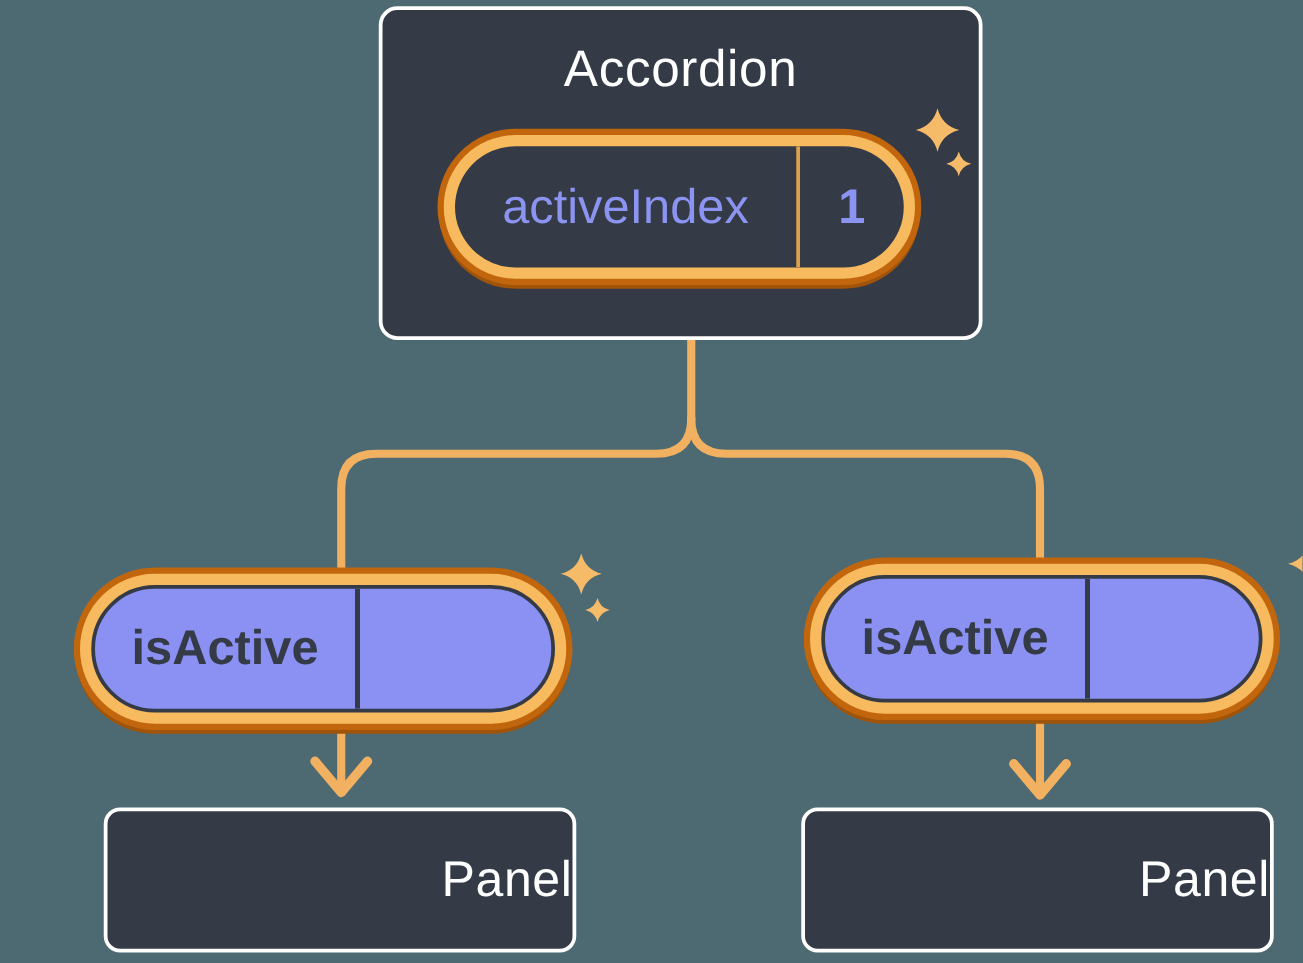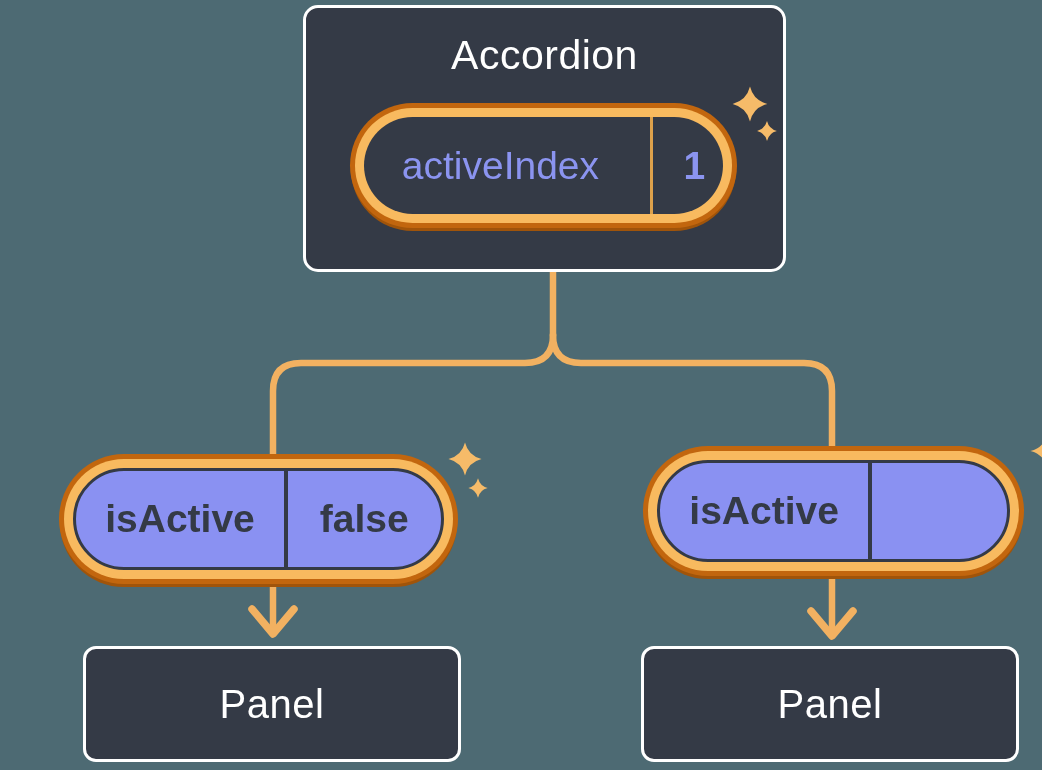--- a/index.html
+++ b/index.html
@@ -57,20 +57,21 @@
   .accordion-title {
     margin-top: 24px;
     font-size: 41px;
     font-weight: 400;
     letter-spacing: 0.5px;
   }
   .panel-node {
     top: 646px;
     width: 378px; height: 116px;
     border-radius: 13px;
+    justify-content: flex-end;
   }
   .panel-left  { left: 43px; }
   .panel-right { left: 601px; }
   .panel-title { font-size: 40px; font-weight: 400; letter-spacing: 0.5px; }
 
   
   .pill {
     position: absolute;
     border-radius: 999px;
     background: var(--ring-outer, #c2660e);
@@ -85,21 +86,20 @@
   .pill-core {
     position: absolute;
     inset: 14px;
     border-radius: 999px;
     display: flex;
     align-items: stretch;
     overflow: hidden;
   }
   .state-core {
     background: var(--node-bg, #343a46);
-    gap: 13px;
   }
   .prop-core {
     background: var(--prop-bg, #8a91f2);
     border: 3px solid var(--prop-border, #343a46);
     inset: 14px;
     box-sizing: border-box;
   }
   .cell {
     display: flex;
     align-items: center;
@@ -144,21 +144,20 @@
       <div class="state-divider"></div>
       <div class="cell state-value grow">1</div>
     </div>
   </div>
 
   <div class="pill prop-pill-left">
     <div class="pill-band"></div>
     <div class="pill-core prop-core">
       <div class="cell prop-label prop-label-left">isActive</div>
       <div class="prop-divider"></div>
-      <div class="cell prop-value grow">false</div>
     </div>
   </div>
 
   <div class="pill prop-pill-right">
     <div class="pill-band"></div>
     <div class="pill-core prop-core">
       <div class="cell prop-label prop-label-right">isActive</div>
       <div class="prop-divider"></div>
     </div>
   </div>

